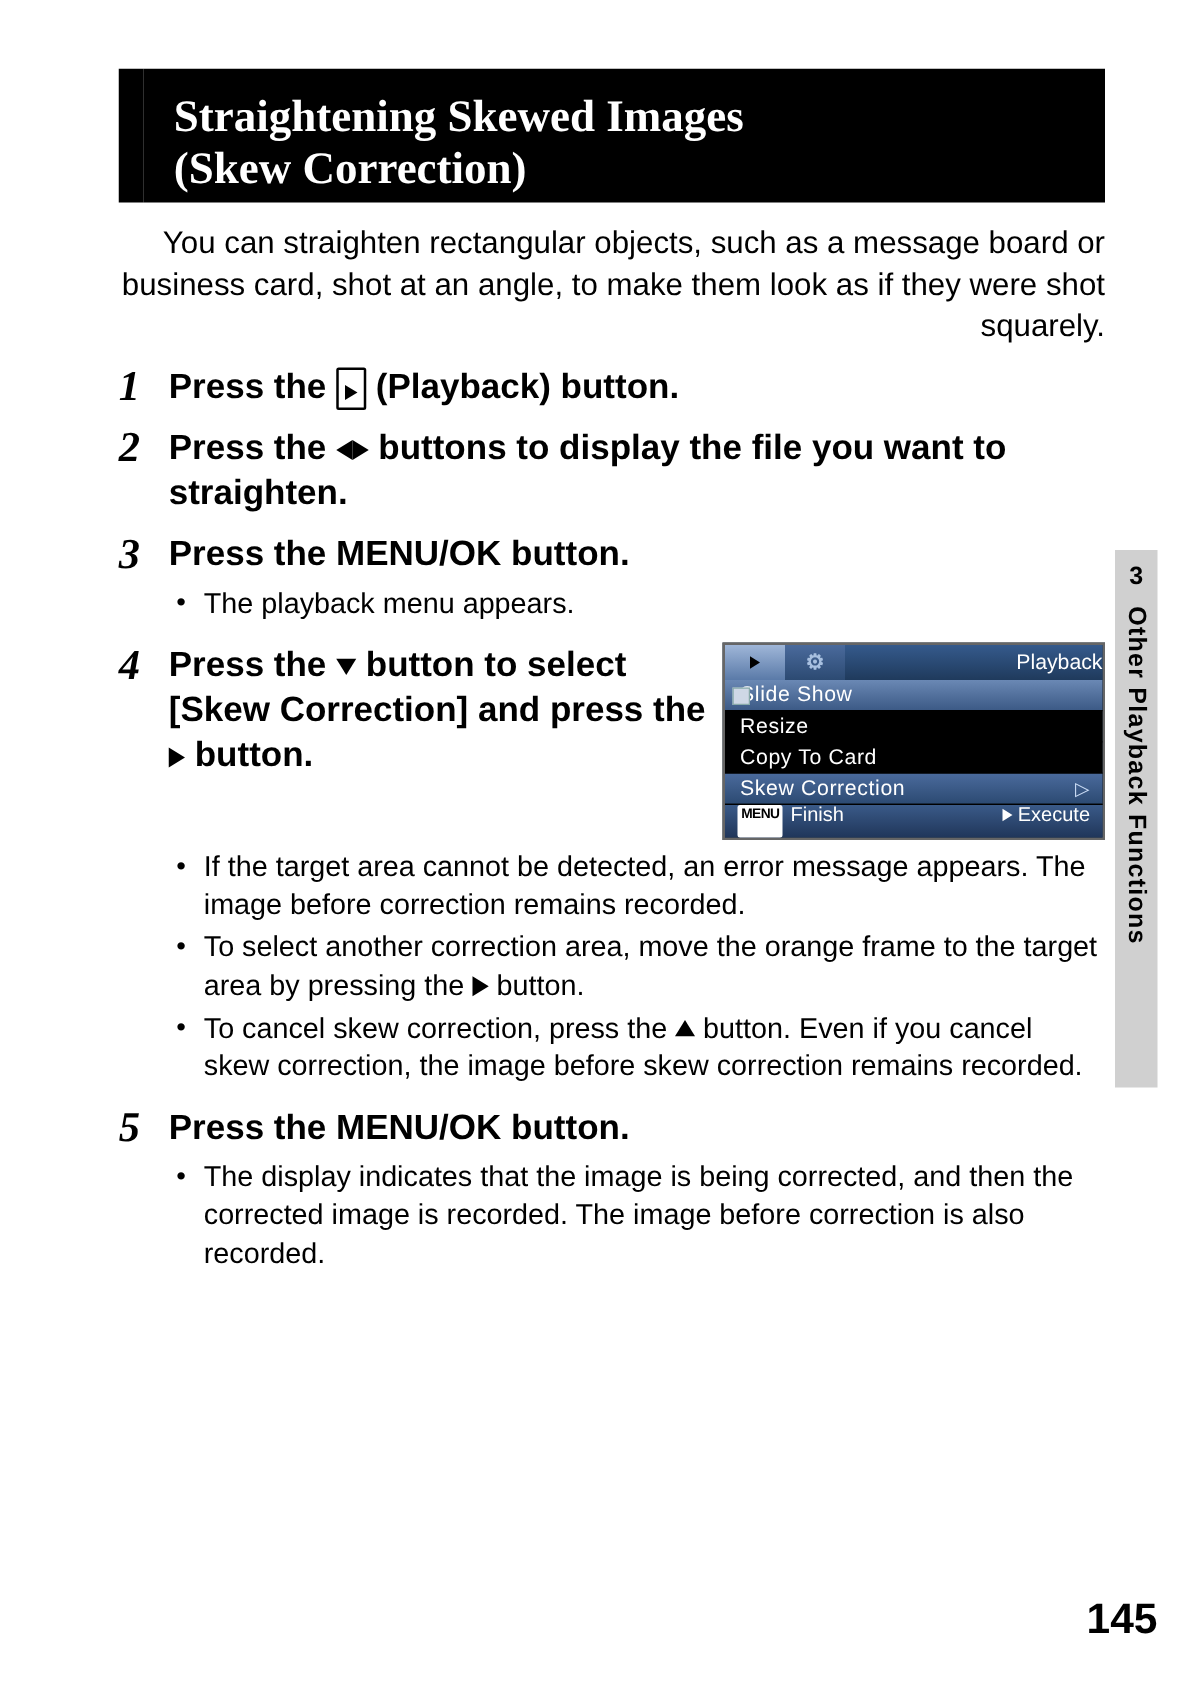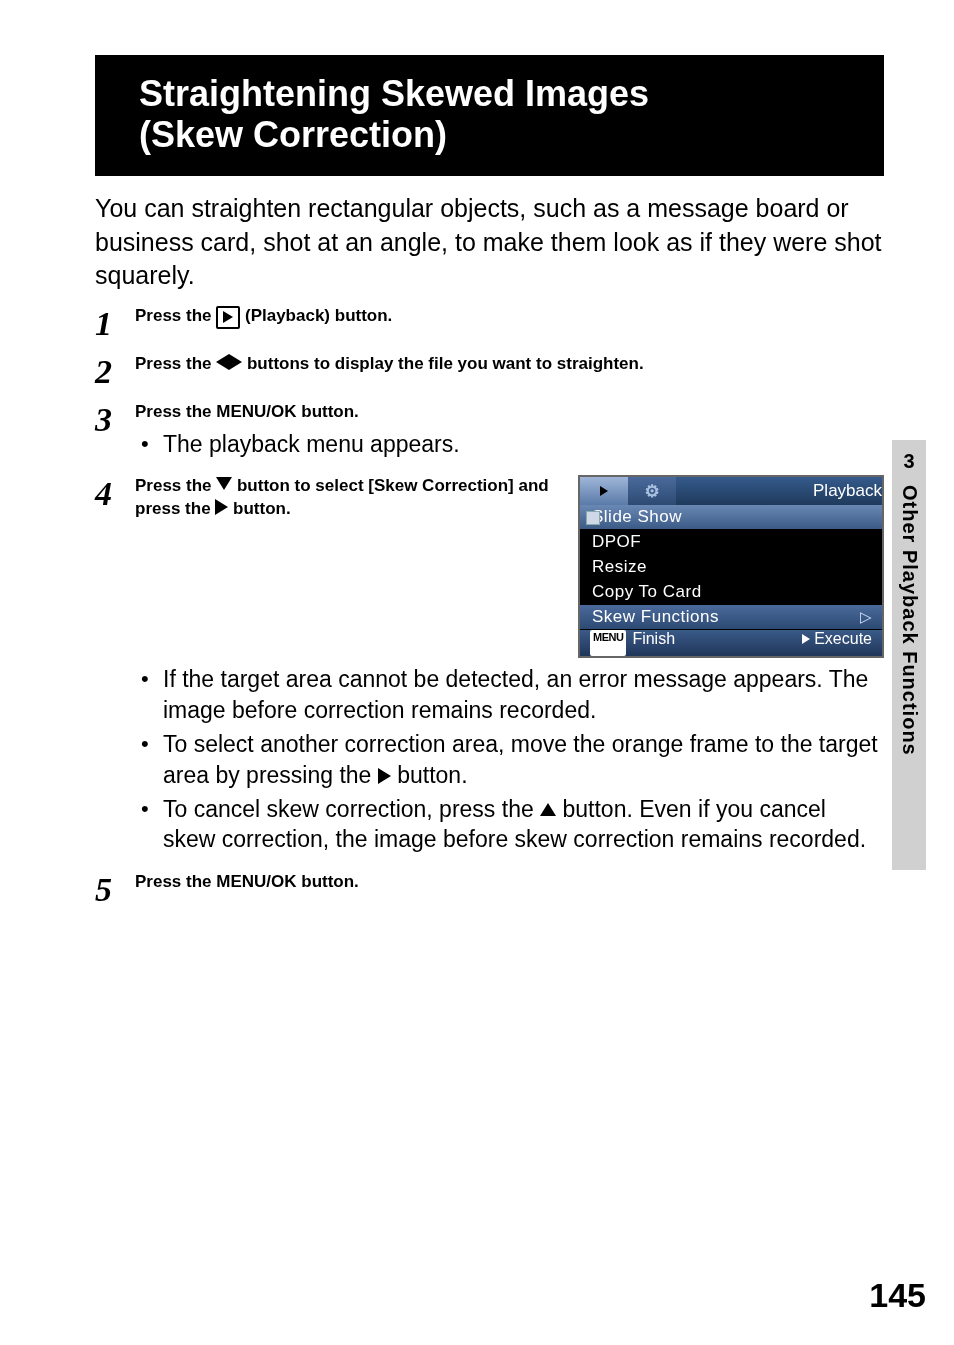--- a/index.html
+++ b/index.html
@@ -1,26 +1,26 @@
 <!DOCTYPE html>
 <html><head>
 <meta charset="utf-8">
 <style>
   * { box-sizing: border-box; margin: 0; padding: 0; }
   html, body { width: 954px; height: 1345px; background: #fff; font-family: Arial, Helvetica, sans-serif; color: #000; }
   .page { position: relative; width: 954px; height: 1345px; padding: 55px 70px 40px 95px; }
-  .header-band { background: #000; color: #fff; padding: 18px 24px 20px 24px; margin-left: 20px; position: relative; }
+  .header-band { background: #000; color: #fff; padding: 18px 24px 6px 24px; margin-left: 20px; position: relative; font-family: Liberation Serif, serif; }
   .header-band::before { content:""; position:absolute; left:-20px; top:0; bottom:0; width:20px; background:#000; }
   .header-band h1 { font-size: 36px; font-weight: 900; line-height: 1.15; letter-spacing: 0px; }
-  .intro { font-size: 25px; line-height: 1.35; margin: 16px 0 10px 0; }
+  .intro { font-size: 25px; line-height: 1.35; margin: 16px 0 10px 0; text-align: right; }
   .steps { margin-top: 6px; }
   .step { display: flex; margin: 12px 0 4px 0; }
   .step-num { font-family: Georgia, 'Times New Roman', serif; font-style: italic; font-weight: 900; font-size: 34px; width: 40px; flex: 0 0 40px; line-height: 1; padding-top: 2px; }
   .step-body { flex: 1; }
-  .step-title { font-size: 17px; font-weight: 700; line-height: 1.3; }
+  .step-title { font-size: 28px; font-weight: 700; line-height: 1.3; }
   .step-sub { margin: 6px 0 0 28px; }
   .step-sub li { font-size: 23px; line-height: 1.32; margin: 4px 0; list-style: none; position: relative; padding-left: 0; }
   .step-sub li::before { content:"•"; position:absolute; left:-22px; top:0; font-size: 22px; }
   .step4-row { display:flex; gap: 12px; align-items:flex-start; }
   .step4-text { flex: 1; }
   .playback-icon-box { display:inline-block; border:2px solid #000; padding: 1px 5px 1px 5px; border-radius:2px; line-height:1; vertical-align:-2px; }
 
   
   .lcd { width: 306px; flex: 0 0 306px; border: 2px solid #666; background:#1a2a3c; font-family: Arial, sans-serif; font-size: 17px; color:#fff; }
   .lcd-top { display:flex; align-items:center; background: linear-gradient(#355a8c,#1f3a5c); height:28px; }
@@ -108,25 +108,24 @@
           <div class="lcd">
             <div class="lcd-top">
               <div class="lcd-tab">
                   <span class="play-tri-w" style="border-left-color:#000; filter:none;"></span>
                 </div>
               <div class="lcd-tab dim">⚙</div>
               <div class="lcd-top-label">Playback</div>
             </div>
             <div class="lcd-list">
               <div class="lcd-row hi">Slide Show</div>
-              <div class="lcd-row">DPOF</div>
               <div class="lcd-row">Resize</div>
               <div class="lcd-row">Copy To Card</div>
               <div class="lcd-row sel">
-                  <span>Skew Functions</span>
+                  <span>Skew Correction</span>
                   <span class="caret">▷</span>
                 </div>
             </div>
             <div class="lcd-bot">
               <span class="menu-badge">MENU</span>
               <span>Finish</span>
               <span class="exec"><span class="play-tri-w"></span> <span>Execute</span></span>
             </div>
           </div>
         </div>
@@ -136,20 +135,23 @@
           <li><span>To select another correction area, move the orange frame to the target area by pressing the </span><span class="tri-r"></span><span> button.</span></li>
           <li><span>To cancel skew correction, press the </span><span class="tri-u"></span><span> button. Even if you cancel skew correction, the image before skew correction remains recorded.</span></li>
         </ul>
       </div>
     </div>
 
     <div class="step">
       <div class="step-num">5</div>
       <div class="step-body">
         <div class="step-title">Press the MENU/OK button.</div>
+        <ul class="step-sub">
+          <li>The display indicates that the image is being corrected, and then the corrected image is recorded. The image before correction is also recorded.</li>
+        </ul>
       </div>
     </div>
 
   </div>
 
   <div class="side-tab">
     <div class="chap">3</div>
     <div class="vtxt">Other Playback Functions</div>
   </div>
 

